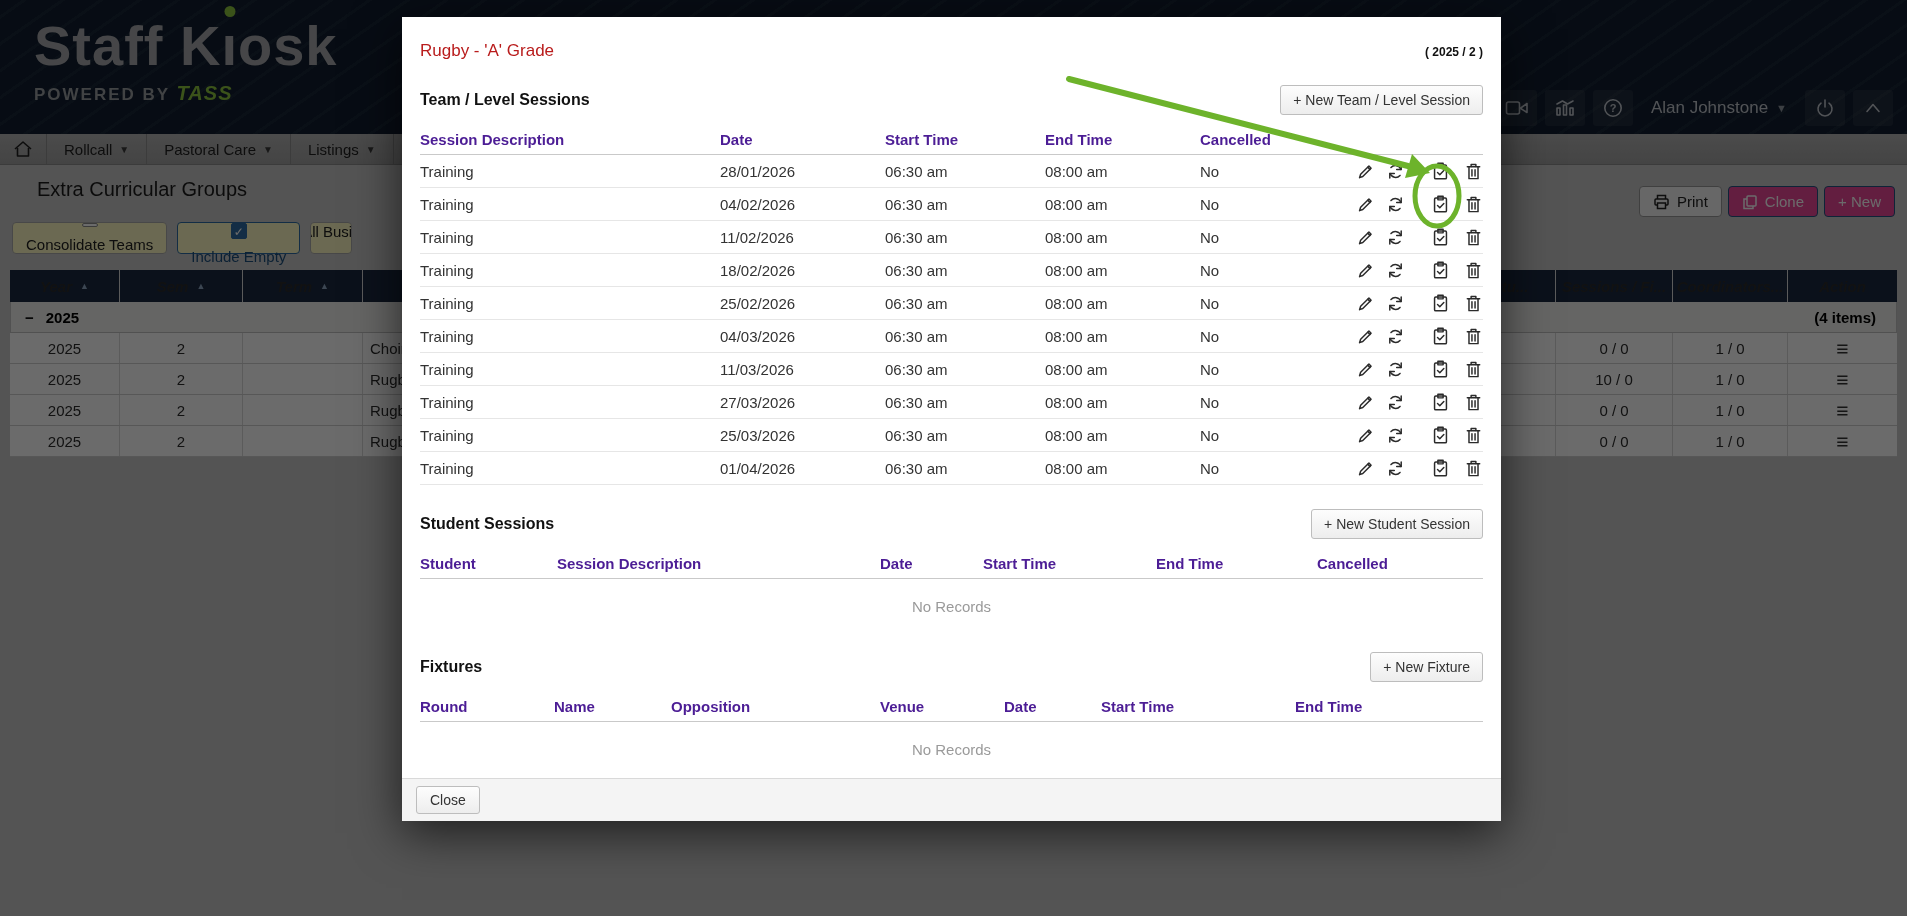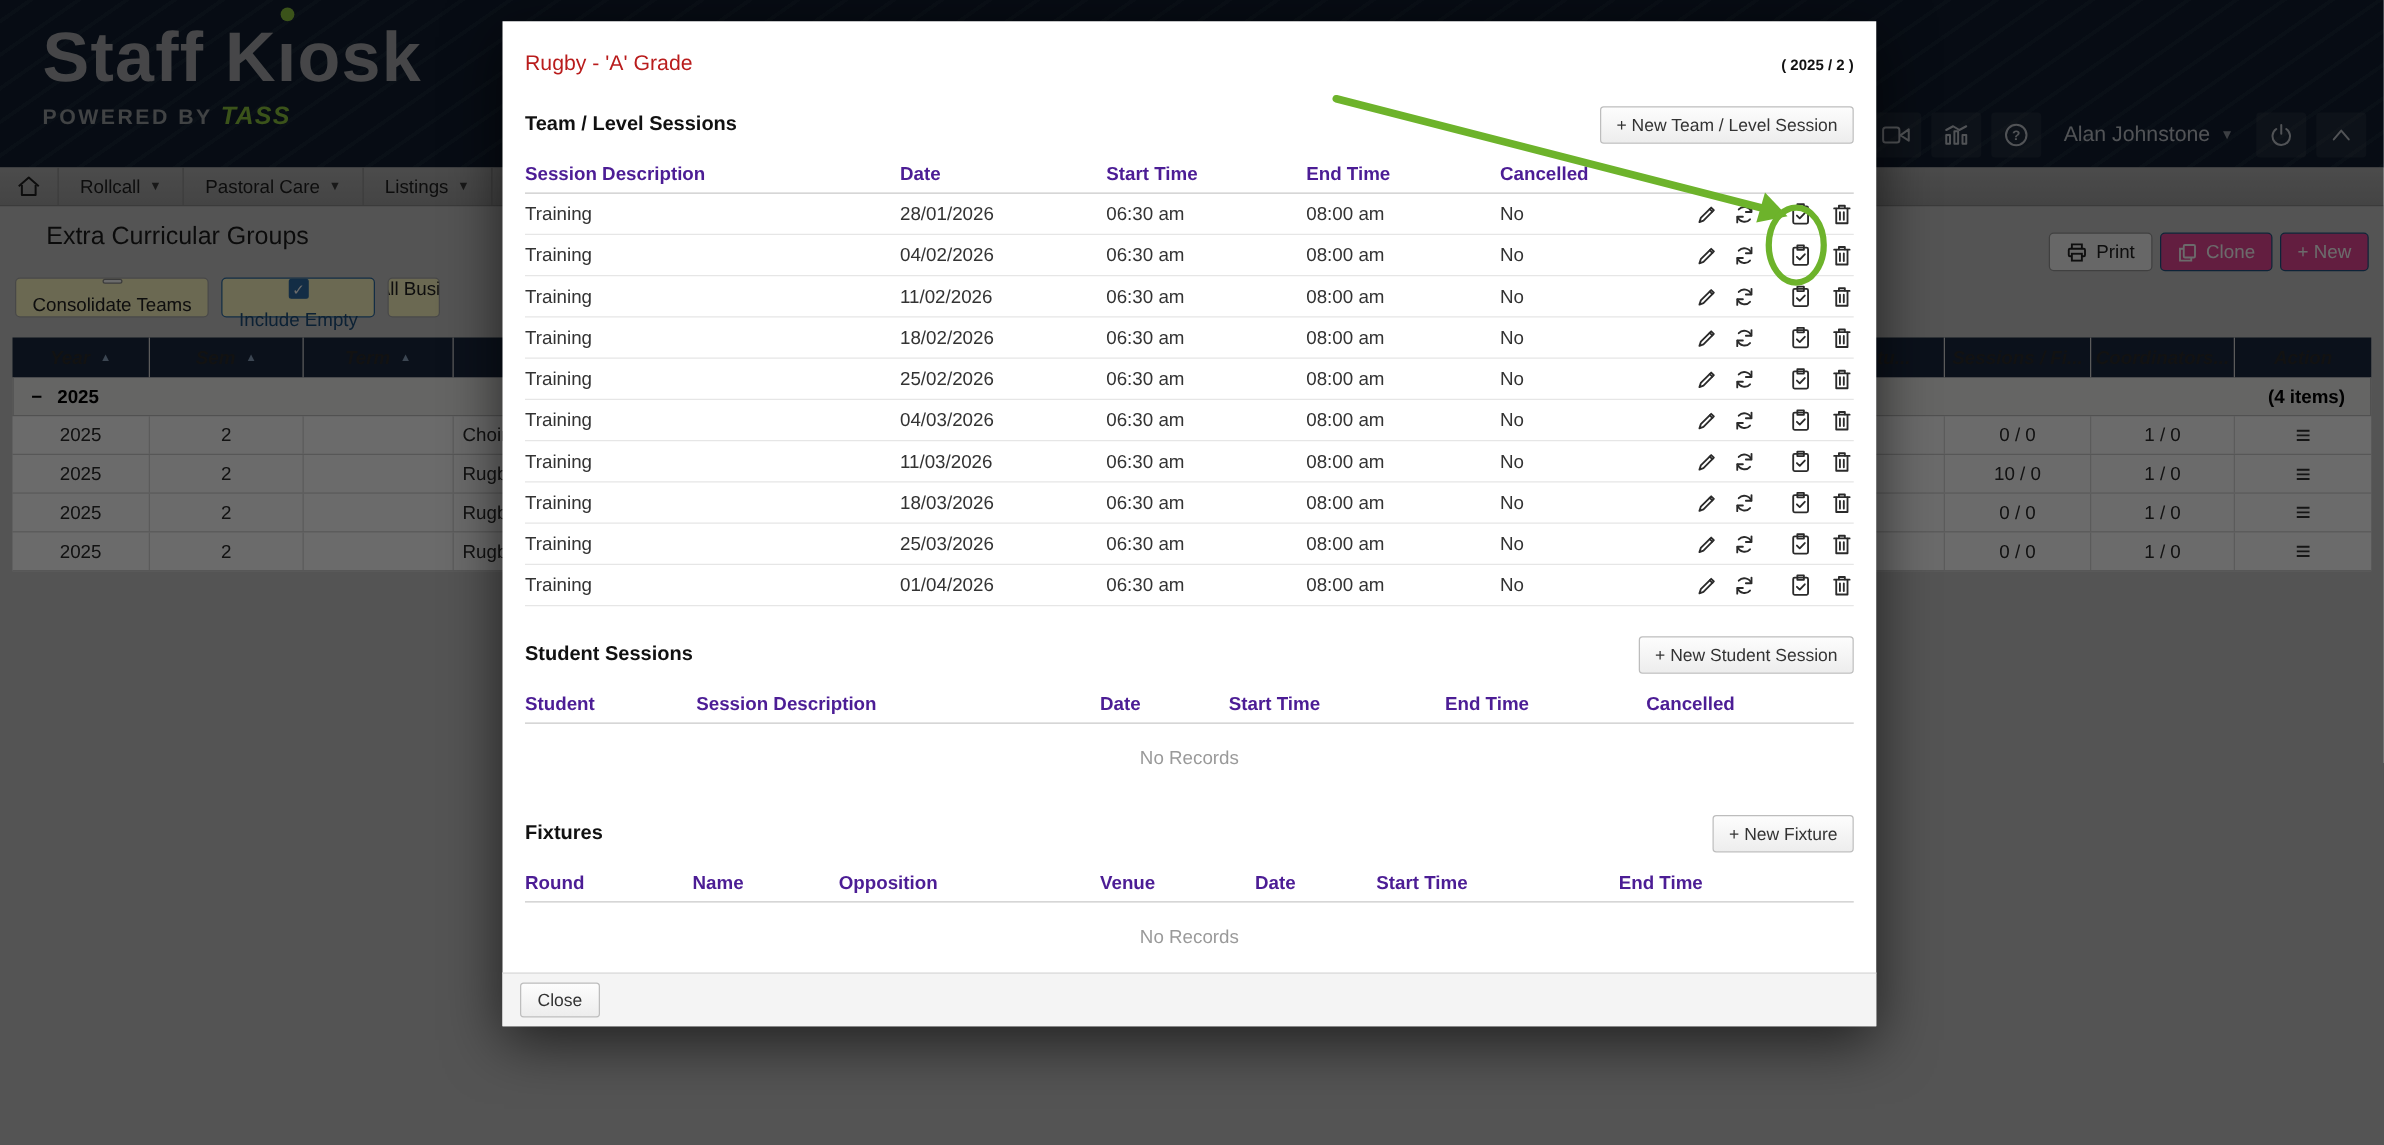--- a/index.html
+++ b/index.html
@@ -626,21 +626,21 @@
                     <path d="M4.2 4.2 L4.2 14 H11.8 L11.8 4.2"></path>
                     <path d="M6.7 6.5 V11.7 M9.3 6.5 V11.7"></path>
                   </svg>
         </span>
       </span>
     </div>
   </div>
 
   <div class="mt-row">
     <div class="mt-cell tc1">Training</div>
-    <div class="mt-cell tc2">18/03/2026</div>
+    <div class="mt-cell tc2">27/03/2026</div>
     <div class="mt-cell tc3">06:30 am</div>
     <div class="mt-cell tc4">08:00 am</div>
     <div class="mt-cell tc5">No</div>
     <div class="mt-cell tc6">
       <span class="row-icons">
         <span class="ric">
           <svg viewBox="0 0 16 16">
                     <path d="M3 13.2 L3.9 10.4 L10.9 3.4 L12.7 5.2 L5.7 12.2 L3 13.2 Z"></path>
                     <path d="M9.9 4.4 L11.7 6.2"></path>
                   </svg>

